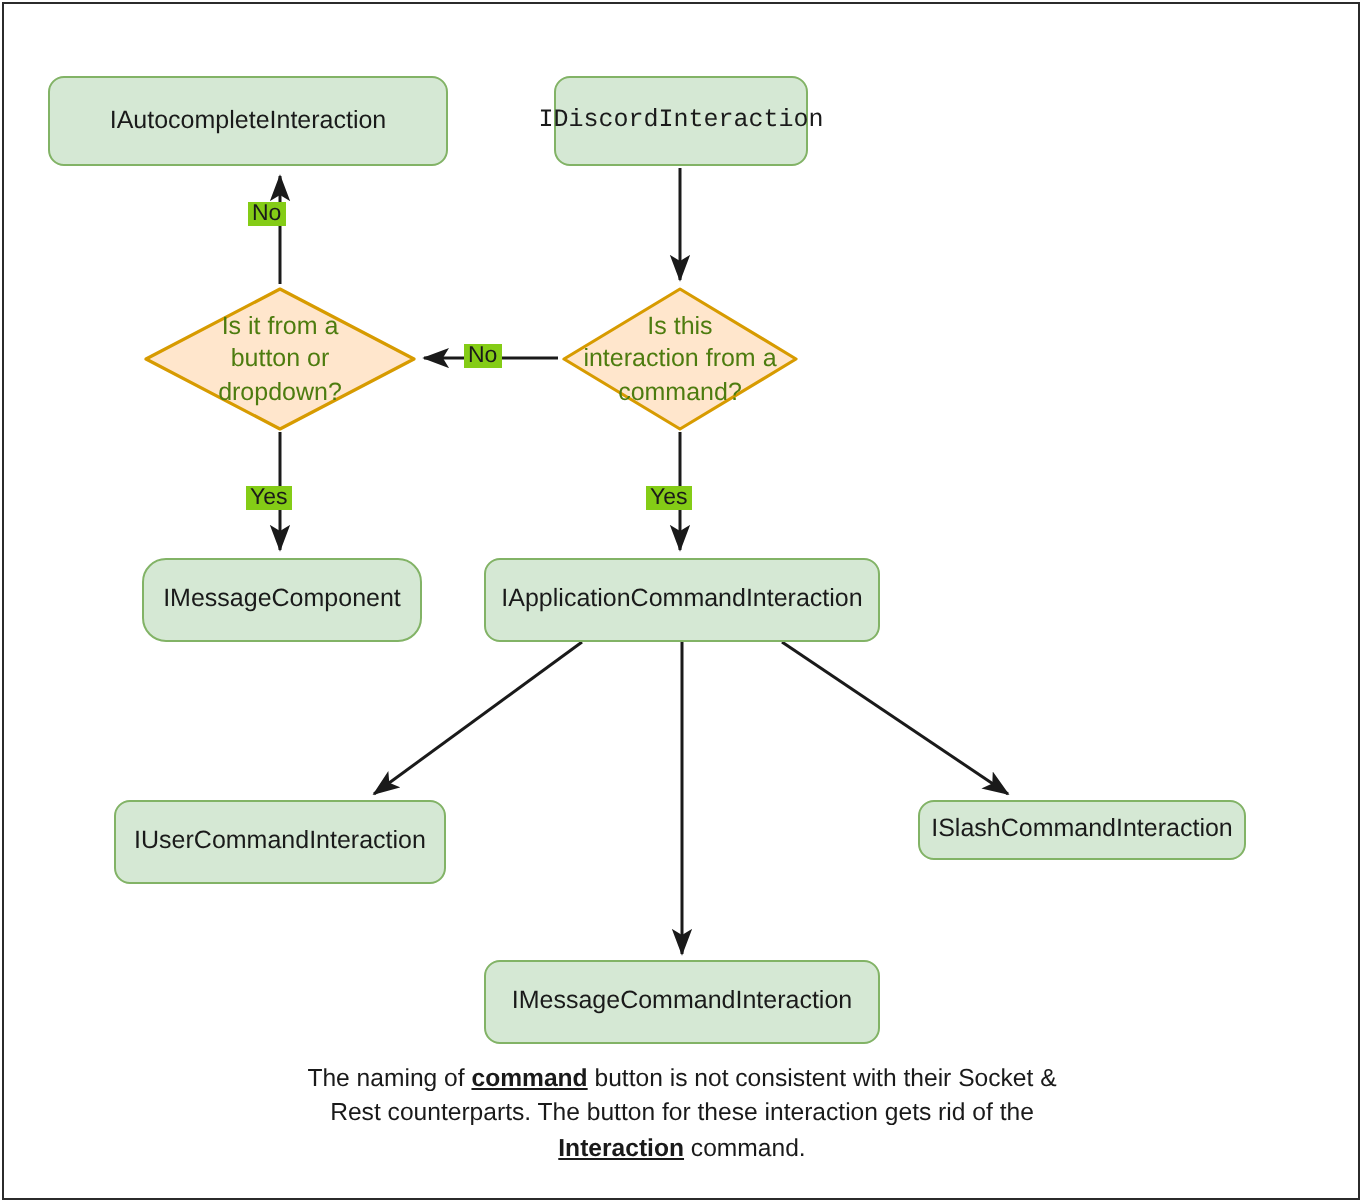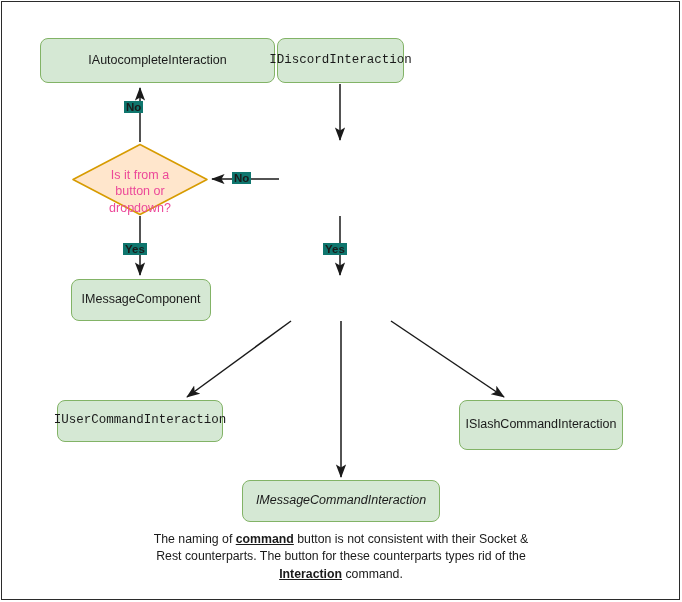--- a/index.html
+++ b/index.html
@@ -57,41 +57,40 @@
   }
   .diamond-wrap svg {
     position: absolute;
     left: 0;
     top: 0;
     overflow: visible;
   }
   .diamond-label {
     position: absolute;
     left: 0;
-    top: 12px;
+    top: 0;
     width: 100%;
     height: 100%;
     display: flex;
     align-items: center;
     justify-content: center;
     text-align: center;
     font-size: 12.5px;
     line-height: 1.3;
-    color: #ec4899;
+    color: #4d7c0f;
     white-space: pre-line;
     pointer-events: none;
   }
   .edge-label {
     position: absolute;
     font-size: 11.5px;
     color: #1a1a1a;
-    background: #0f766e;
+    background: #84cc16;
     padding: 0 2px;
     white-space: nowrap;
-    font-weight: bold;
   }
   #caption {
     position: absolute;
     left: 140px;
     top: 531px;
     width: 402px;
     text-align: center;
     font-size: 12.3px;
     line-height: 1.42;
     color: #1a1a1a;
@@ -131,62 +130,73 @@
     
     <path d="M291,321 L187,397" stroke="#1a1a1a" stroke-width="1.5" fill="none" marker-end="url(#arrow)"></path>
 
     
     <path d="M341,321 L341,477" stroke="#1a1a1a" stroke-width="1.5" fill="none" marker-end="url(#arrow)"></path>
 
     
     <path d="M391,321 L504,397" stroke="#1a1a1a" stroke-width="1.5" fill="none" marker-end="url(#arrow)"></path>
   </svg>
 
-  <div class="node box" style="left:40px; top:38px; width:235px; height:45px;">
+  <div class="node box" style="left:24px; top:38px; width:200px; height:45px;">
     <span>IAutocompleteInteraction</span>
   </div>
 
   <div class="node box" style="left:277px; top:38px; width:127px; height:45px;font-family:Liberation Mono, monospace;">
     <span>IDiscordInteraction</span>
   </div>
 
   <div class="diamond-wrap" style="left:68px; top:142px; width:144px; height:75px;">
     <svg width="144" height="75" viewBox="0 0 144 75">
       <path d="M5,37.5 L72,2.5 L139,37.5 L72,72.5 Z" fill="#ffe6cc" stroke="#d79b00" stroke-width="1.6" stroke-linejoin="round"></path>
     </svg>
     <div class="diamond-label">Is it from a
 button or
 dropdown?</div>
   </div>
 
-
-  <div class="node box" style="left:71px; top:279px; width:140px; height:42px;">
+  <div class="diamond-wrap" style="left:279px; top:142px; width:122px; height:75px;">
+    <svg width="122" height="75" viewBox="0 0 122 75">
+      <path d="M3,37.5 L61,2.5 L119,37.5 L61,72.5 Z" fill="#ffe6cc" stroke="#d79b00" stroke-width="1.6" stroke-linejoin="round"></path>
+    </svg>
+    <div class="diamond-label">Is this
+interaction from a
+command?</div>
+  </div>
+
+  <div class="node box" style="left:71px; top:279px; width:140px; height:42px;border-radius:12px;">
     <span>IMessageComponent</span>
   </div>
 
-
-  <div class="node box" style="left:57px; top:400px; width:166px; height:42px;font-family:Liberation Mono, monospace;">
+  <div class="node box" style="left:242px; top:279px; width:198px; height:42px;">
+    <span>IApplicationCommandInteraction</span>
+  </div>
+
+  <div class="node box" style="left:57px; top:400px; width:166px; height:42px;">
     <span>IUserCommandInteraction</span>
   </div>
 
-  <div class="node box" style="left:459px; top:400px; width:164px; height:50px;">
+  <div class="node box" style="left:459px; top:400px; width:164px; height:30px;">
     <span>ISlashCommandInteraction</span>
   </div>
 
-  <div class="node box" style="left:242px; top:480px; width:198px; height:42px;font-style:italic;">
+  <div class="node box" style="left:242px; top:480px; width:198px; height:42px;">
     <span>IMessageCommandInteraction</span>
   </div>
 
   <div class="edge-label" style="left:124px; top:101px;">No</div>
 
   <div class="edge-label" style="left:232px; top:172px;">No</div>
 
   <div class="edge-label" style="left:123px; top:243px;">Yes</div>
 
   <div class="edge-label" style="left:323px; top:243px;">Yes</div>
 
   <div id="caption">
     <span>The naming of </span><u>command</u><span> button is not consistent with their</span>
     <b>Socket &amp; Rest</b><span> counterparts. The button for these</span>
-    <span>counterparts types rid of the </span><u>Interaction</u><span> command.</span>
+    <span>interaction gets rid of the </span><u>Interaction</u><span> command.</span>
   </div>
 
 </div>
 
 </body></html>

